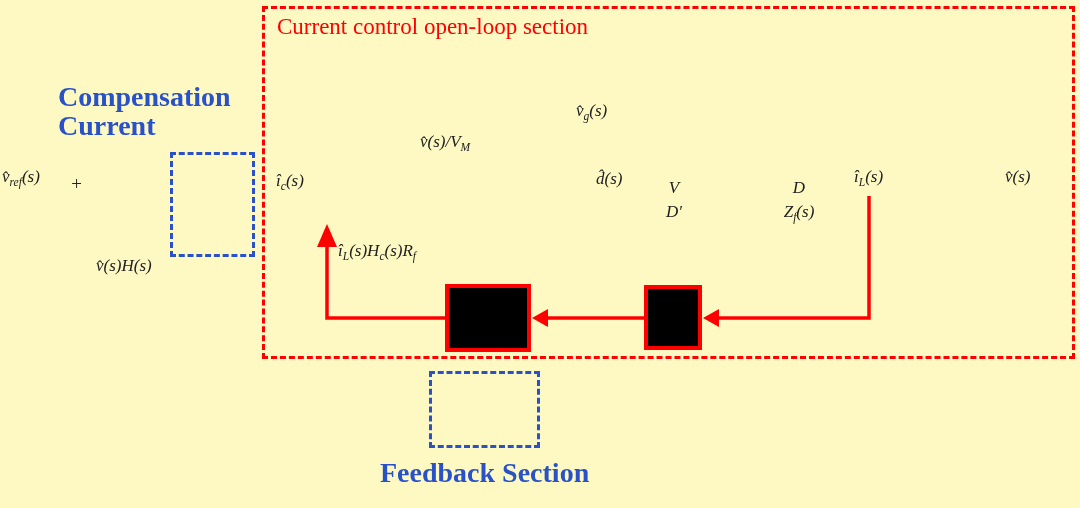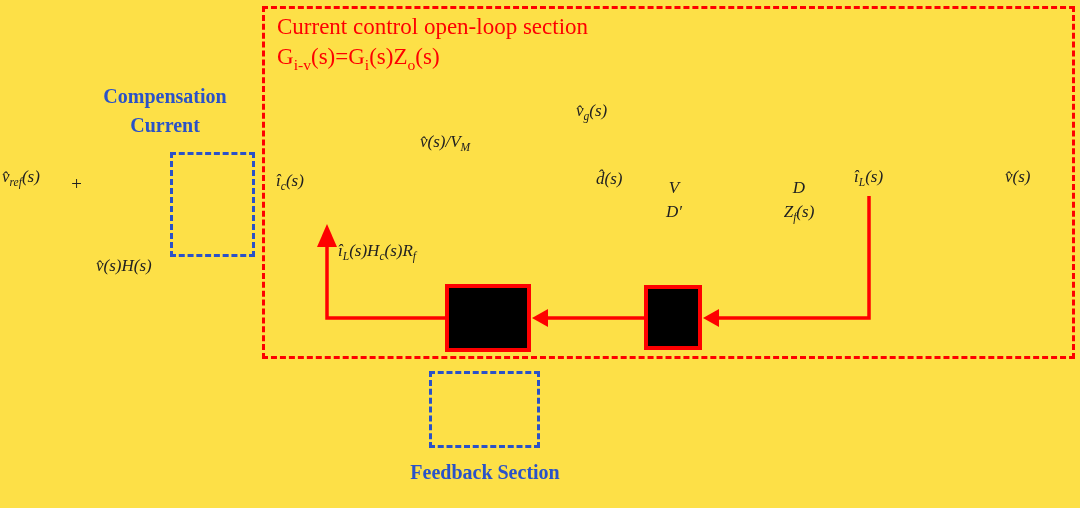--- a/index.html
+++ b/index.html
@@ -2,21 +2,21 @@
 <html><head>
 <meta charset="utf-8">
 <style>
   * { margin: 0; padding: 0; box-sizing: border-box; }
   html, body { background: #000000; }
   body { font-family: "Liberation Serif", serif; }
   .canvas {
     position: relative;
     width: 1080px;
     height: 508px;
-    background: #fde047;
+    background: #fef9c3;
     overflow: hidden;
   }
   .abs { position: absolute; }
   .wires { position: absolute; left: 0; top: 0; width: 1080px; height: 508px; }
   .red-dashed {
     border: 3px dashed #fe0000;
     background: transparent;
   }
   .blue-dashed {
     border: 3px dashed #2a52c8;
@@ -27,24 +27,24 @@
     background: #000000;
   }
   .red-text {
     color: #fe0000;
     font-size: 23px;
     line-height: 30px;
     white-space: nowrap;
   }
   .blue-text {
     color: #2a52c8;
-    font-size: 20px;
+    font-size: 28px;
     font-weight: bold;
     line-height: 29px;
-    text-align: center;
+    text-align: left;
     white-space: nowrap;
   }
   .faint {
     color: #212121;
     font-size: 17px;
     font-style: italic;
     line-height: 21px;
     white-space: nowrap;
   }
   .stack { text-align: center; white-space: nowrap; }
@@ -62,21 +62,20 @@
     <path d="M 644 318 L 547 318" fill="none" stroke="#fe0000" stroke-width="3.5"></path>
     <polygon points="532,318 548,309 548,327" fill="#fe0000"></polygon>
     <path d="M 445 318 L 327 318 L 327 244" fill="none" stroke="#fe0000" stroke-width="3.5"></path>
     <polygon points="327,224 317,247 337,247" fill="#fe0000"></polygon>
   </svg>
 
   <div class="abs red-dashed" style="left:262px; top:6px; width:813px; height:353px;"></div>
 
   <div class="abs red-text" style="left:277px; top:12px;">
     <div>Current control open-loop section</div>
-    <div>G<sub>i-v</sub>(s)=G<sub>i</sub>(s)Z<sub>o</sub>(s)</div>
   </div>
 
   <div class="abs blue-text" style="left:58px; top:82px; width:214px;">
     <div>Compensation</div>
     <div>Current</div>
   </div>
   <div class="abs blue-dashed" style="left:170px; top:152px; width:85px; height:105px;"></div>
 
   <div class="abs blue-dashed" style="left:429px; top:371px; width:111px; height:77px;"></div>
   <div class="abs blue-text" style="left:380px; top:458px; width:210px;">Feedback Section</div>

